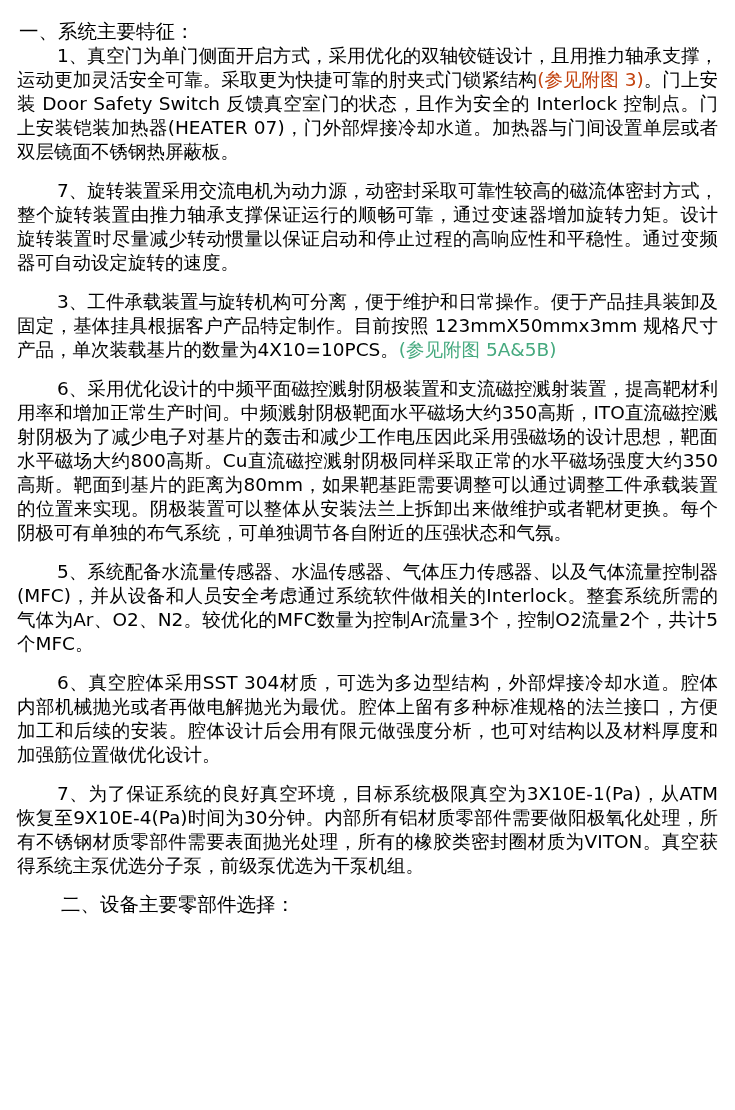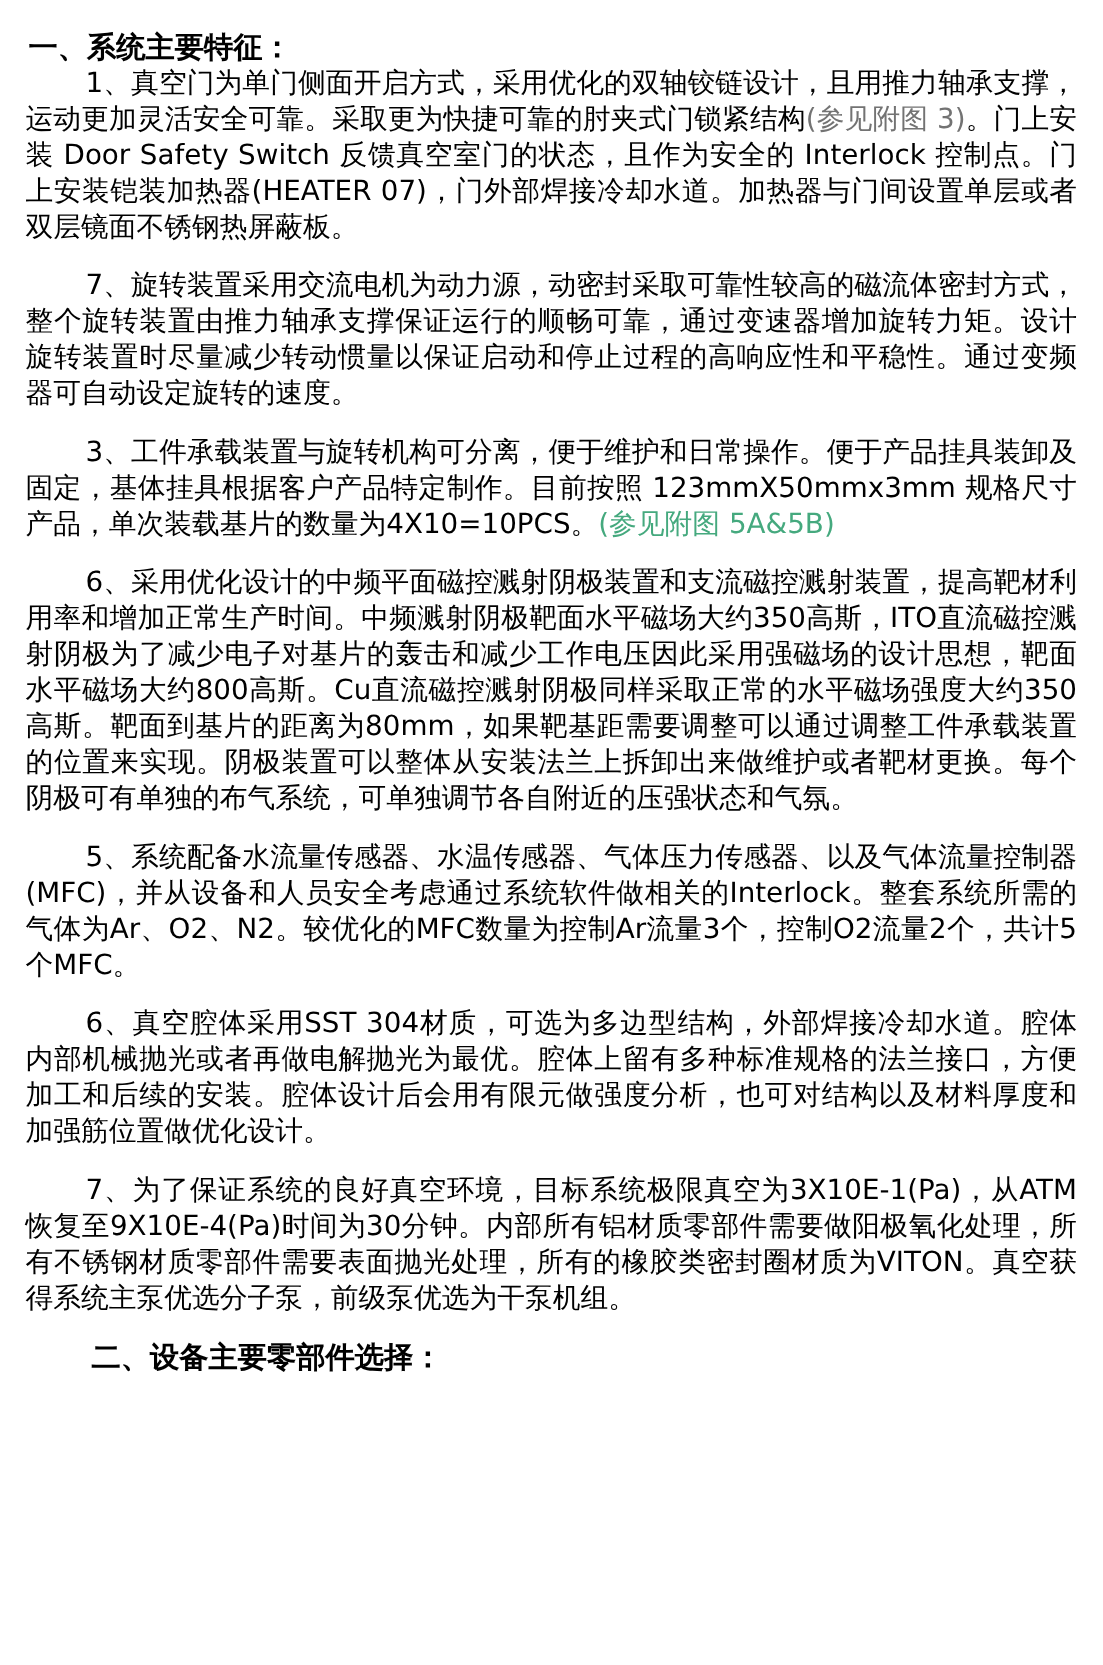--- a/index.html
+++ b/index.html
@@ -23,39 +23,39 @@
   }
   .block {
     margin: 0;
     text-align: justify;
     word-break: break-all;
   }
   .gap {
     margin-top: 15px;
   }
   .section-heading {
-    font-weight: bold;
+    font-weight: normal;
     font-size: 19.5px;
     text-indent: 2px;
     text-align: left;
   }
   .section-heading.level2 {
     text-indent: 44px;
   }
   .numbered-para {
     text-indent: 40px;
   }
 </style>
 </head>
 <body>
 
 <div class="doc">
   <div>
       <div class="block section-heading"><span>一、系统主要特征：</span></div>
-      <div class="block numbered-para"><span>1、真空门为单门侧面开启方式，采用优化的双轴铰链设计，且用推力轴承支撑，运动更加灵活安全可靠。采取更为快捷可靠的肘夹式门锁紧结构</span><span style="color: #737373;">(参见附图 3)</span><span>。门上安装 Door Safety Switch 反馈真空室门的状态，且作为安全的 Interlock 控制点。门上安装铠装加热器(HEATER 07)，门外部焊接冷却水道。加热器与门间设置单层或者双层镜面不锈钢热屏蔽板。</span></div>
+      <div class="block numbered-para"><span>1、真空门为单门侧面开启方式，采用优化的双轴铰链设计，且用推力轴承支撑，运动更加灵活安全可靠。采取更为快捷可靠的肘夹式门锁紧结构</span><span style="color: #c2410c;">(参见附图 3)</span><span>。门上安装 Door Safety Switch 反馈真空室门的状态，且作为安全的 Interlock 控制点。门上安装铠装加热器(HEATER 07)，门外部焊接冷却水道。加热器与门间设置单层或者双层镜面不锈钢热屏蔽板。</span></div>
       <div class="block numbered-para gap"><span>7、旋转装置采用交流电机为动力源，动密封采取可靠性较高的磁流体密封方式，整个旋转装置由推力轴承支撑保证运行的顺畅可靠，通过变速器增加旋转力矩。设计旋转装置时尽量减少转动惯量以保证启动和停止过程的高响应性和平稳性。通过变频器可自动设定旋转的速度。</span></div>
       <div class="block numbered-para gap"><span>3、工件承载装置与旋转机构可分离，便于维护和日常操作。便于产品挂具装卸及固定，基体挂具根据客户产品特定制作。目前按照 123mmX50mmx3mm 规格尺寸产品，单次装载基片的数量为4X10=10PCS。</span><span style="color: rgb(69, 169, 126);">(参见附图 5A&amp;5B)</span></div>
       <div class="block numbered-para gap"><span>6、采用优化设计的中频平面磁控溅射阴极装置和支流磁控溅射装置，提高靶材利用率和增加正常生产时间。中频溅射阴极靶面水平磁场大约350高斯，ITO直流磁控溅射阴极为了减少电子对基片的轰击和减少工作电压因此采用强磁场的设计思想，靶面水平磁场大约800高斯。Cu直流磁控溅射阴极同样采取正常的水平磁场强度大约350高斯。靶面到基片的距离为80mm，如果靶基距需要调整可以通过调整工件承载装置的位置来实现。阴极装置可以整体从安装法兰上拆卸出来做维护或者靶材更换。每个阴极可有单独的布气系统，可单独调节各自附近的压强状态和气氛。</span></div>
       <div class="block numbered-para gap"><span>5、系统配备水流量传感器、水温传感器、气体压力传感器、以及气体流量控制器(MFC)，并从设备和人员安全考虑通过系统软件做相关的Interlock。整套系统所需的气体为Ar、O2、N2。较优化的MFC数量为控制Ar流量3个，控制O2流量2个，共计5个MFC。</span></div>
       <div class="block numbered-para gap"><span>6、真空腔体采用SST 304材质，可选为多边型结构，外部焊接冷却水道。腔体内部机械抛光或者再做电解抛光为最优。腔体上留有多种标准规格的法兰接口，方便加工和后续的安装。腔体设计后会用有限元做强度分析，也可对结构以及材料厚度和加强筋位置做优化设计。</span></div>
       <div class="block numbered-para gap"><span>7、为了保证系统的良好真空环境，目标系统极限真空为3X10E-1(Pa)，从ATM恢复至9X10E-4(Pa)时间为30分钟。内部所有铝材质零部件需要做阳极氧化处理，所有不锈钢材质零部件需要表面抛光处理，所有的橡胶类密封圈材质为VITON。真空获得系统主泵优选分子泵，前级泵优选为干泵机组。</span></div>
       <div class="block section-heading level2 gap"><span>二、设备主要零部件选择：</span></div>
     </div>
 </div>
 

